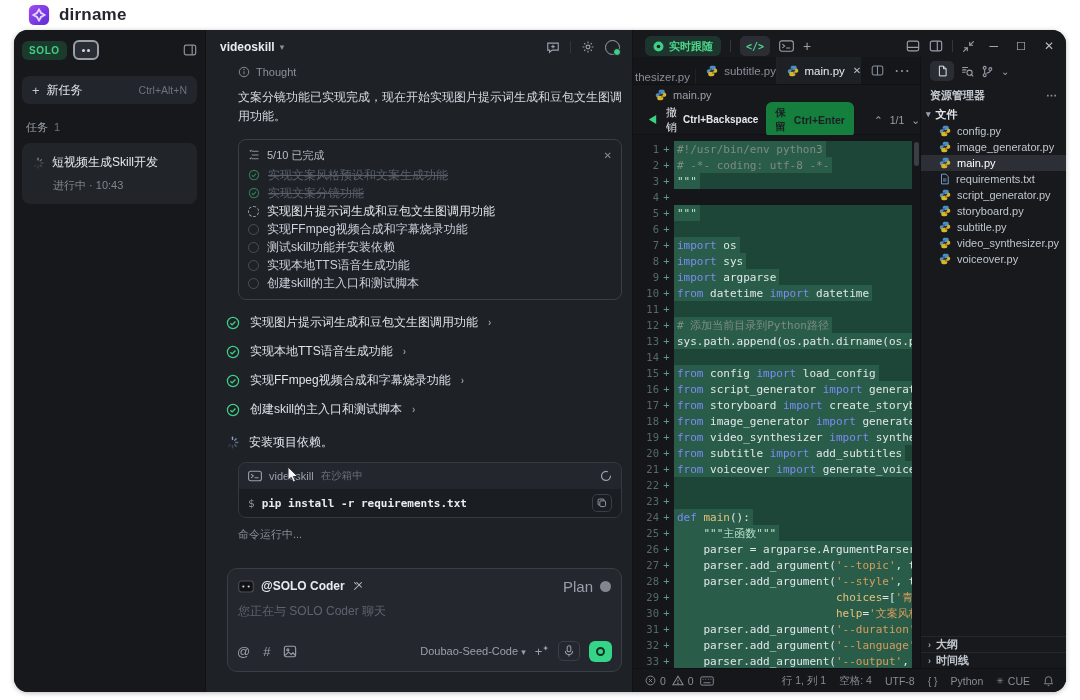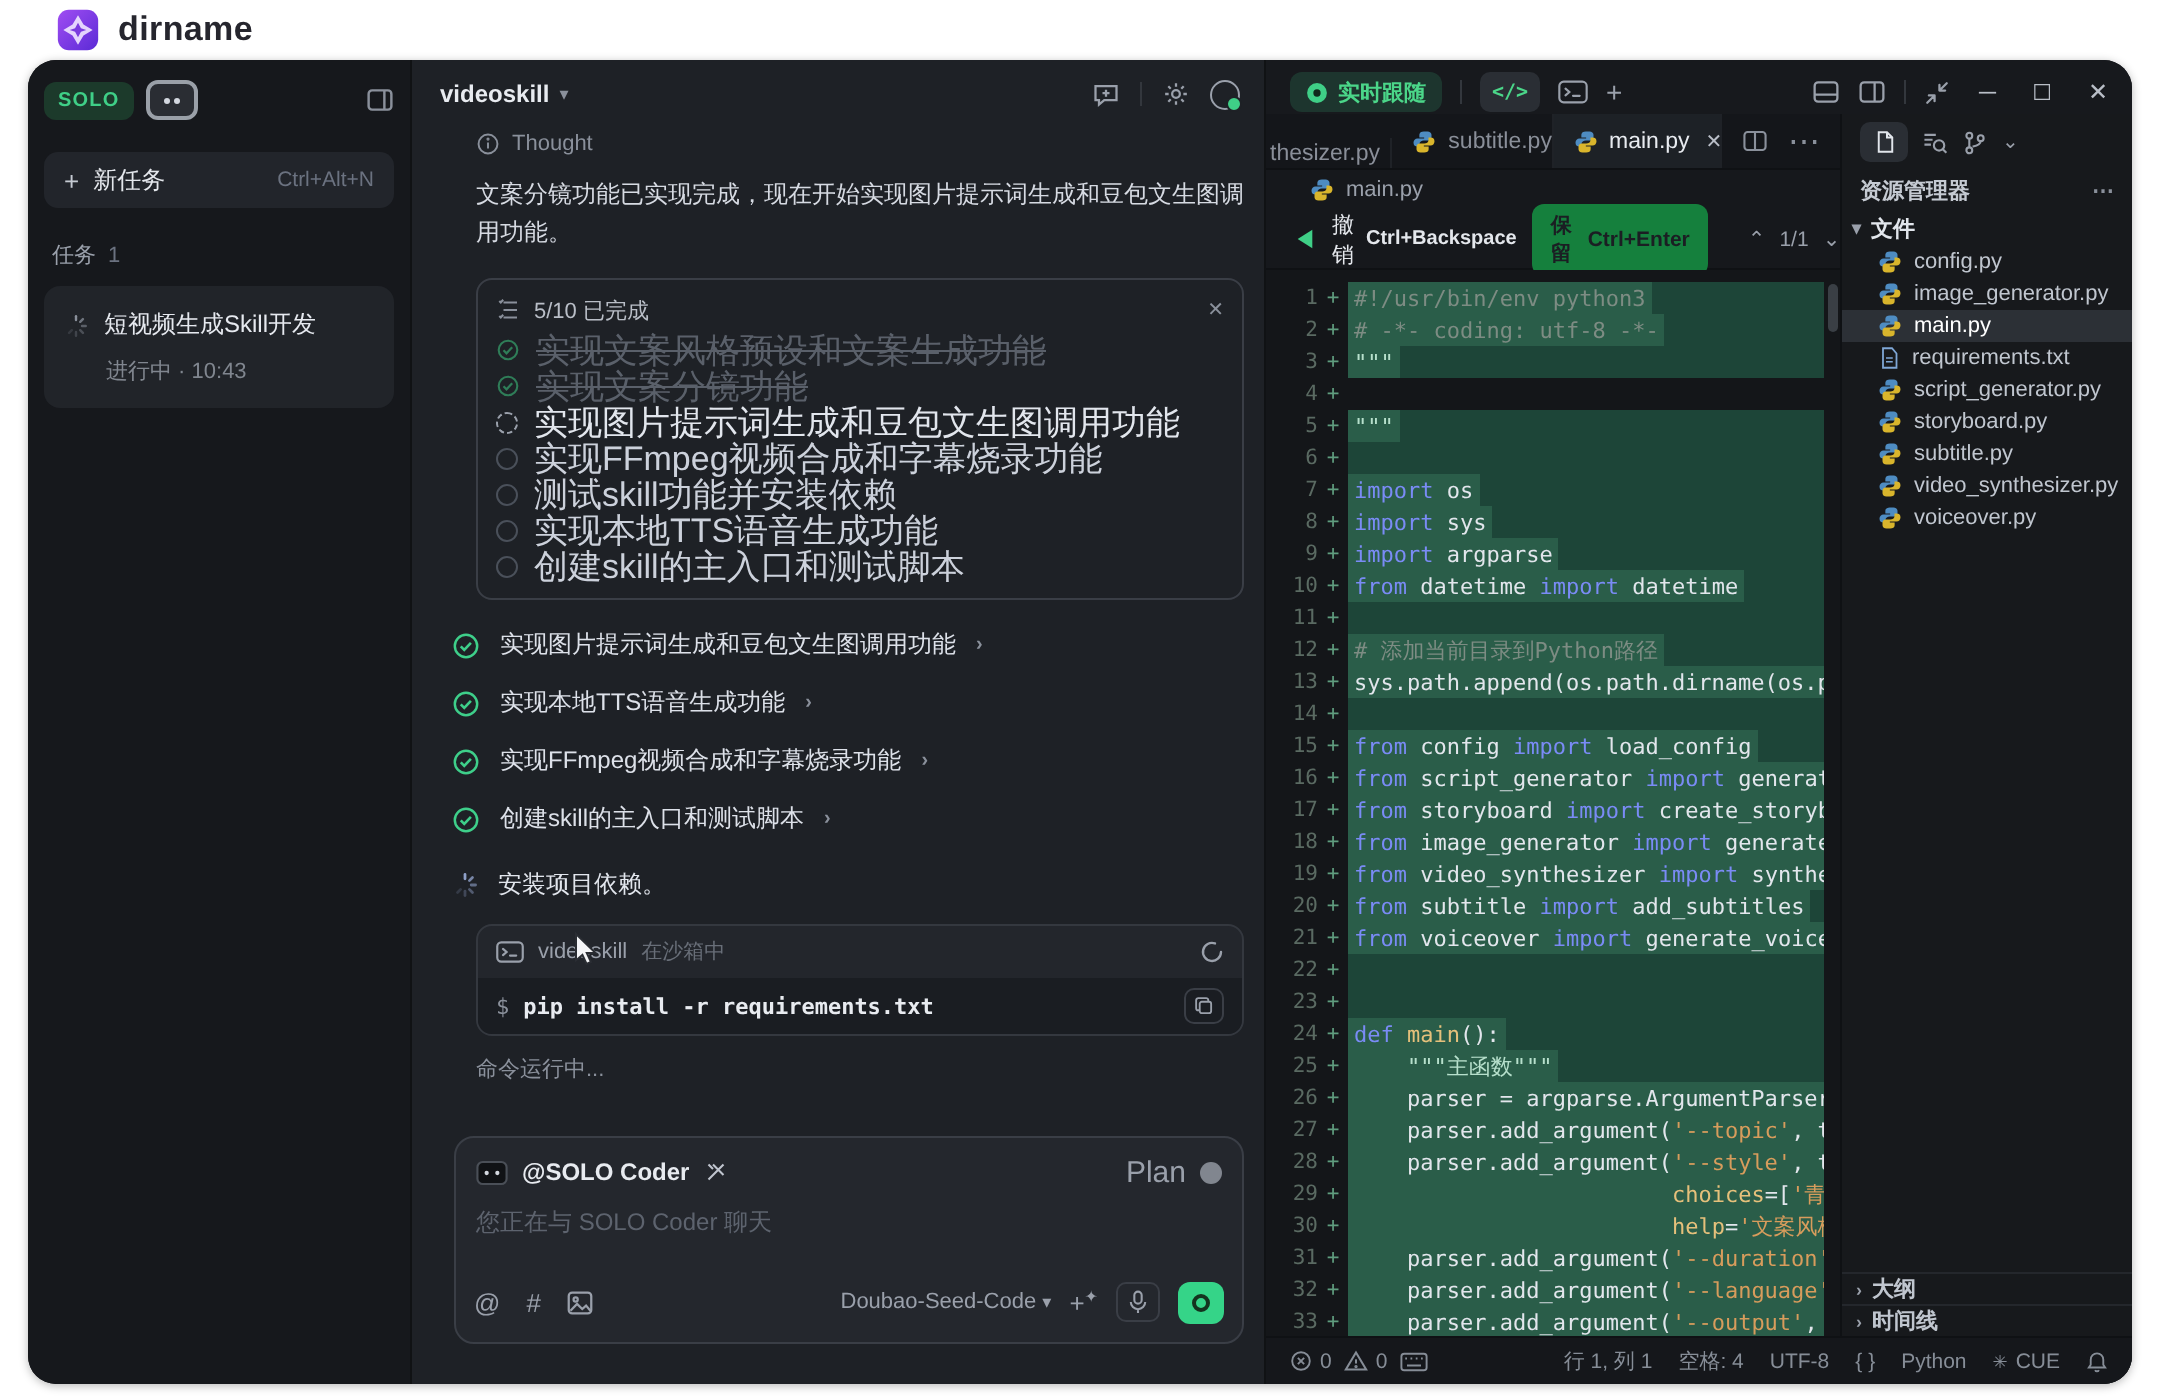--- a/index.html
+++ b/index.html
@@ -41,21 +41,21 @@
   .vdiv { width:1px; height:12px; background:#33373d; }
   .avatar { width:15px; height:15px; border-radius:50%; border:1.4px solid #9aa0ab; position:relative; }
   .avatar::after { content:""; position:absolute; right:-2px; bottom:-2px; width:6px; height:6px;
     border-radius:50%; background:#3fcf87; border:1.5px solid #1e2126; }
   .chat-content { flex:1; padding:8px 10px 0 20px; overflow:hidden; }
   .thought { display:flex; align-items:center; gap:6px; color:#8a909b; font-size:11px; margin-left:12px; }
   .message { margin:10px 0 0 12px; font-size:12px; color:#d6dae2; line-height:1.55; }
   .checklist { margin:14px 0 0 12px; border:1px solid #3a3e46; border-radius:8px; padding:4px 9px 7px; }
   .cl-head { display:flex; align-items:center; gap:7px; height:22px; color:#b9bec7; font-size:11px; }
   .cl-head .x { margin-left:auto; color:#8a909b; font-size:10px; }
-  .cl-item { display:flex; align-items:center; gap:8px; height:18px; font-size:17px; }
+  .cl-item { display:flex; align-items:center; gap:8px; height:18px; font-size:12px; }
   .cl-item.done { color:#5a606a; text-decoration:line-through; }
   .cl-item.active { color:#e2e6ed; }
   .cl-item.todo { color:#ccd1db; }
   .circ { width:11px; height:11px; border-radius:50%; border:1.3px solid #4a505a; flex:none; }
   .circ.dash { border-style:dashed; border-color:#9aa0ab; }
   .timeline { margin-top:8px; }
   .tl-row { display:flex; align-items:center; gap:10px; height:29px; font-size:12px; color:#dde1e9; }
   .tl-row .chv { color:#8a909b; font-size:10px; font-weight:700; }
   .running { display:flex; align-items:center; gap:10px; margin-top:6px; height:24px;
     font-size:12px; color:#e2e6ed; }

